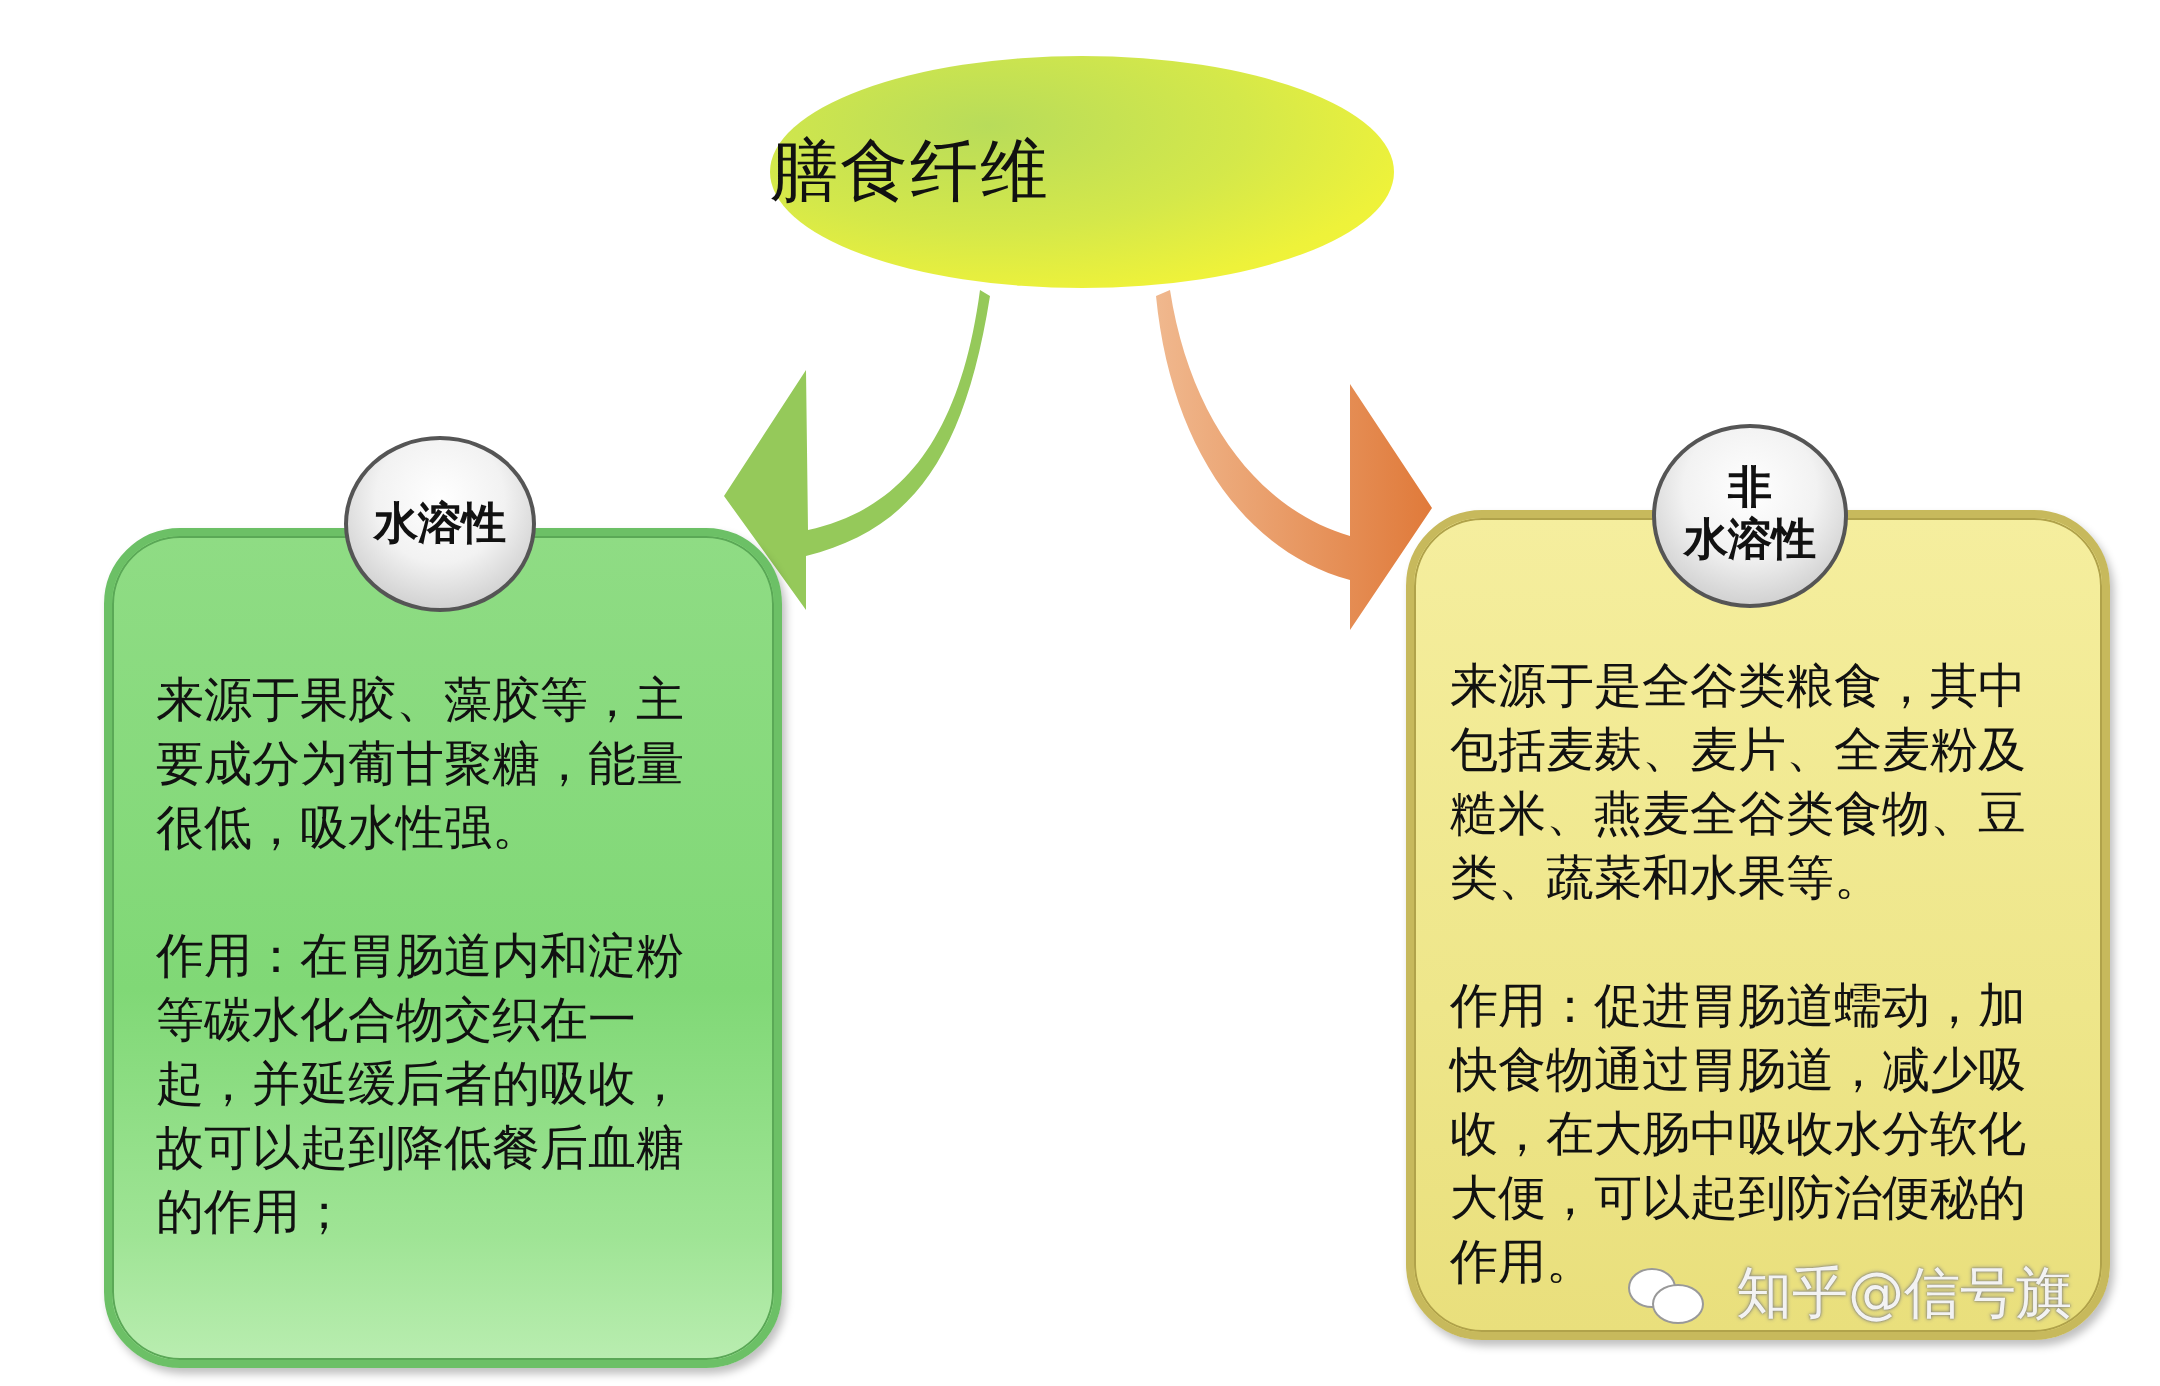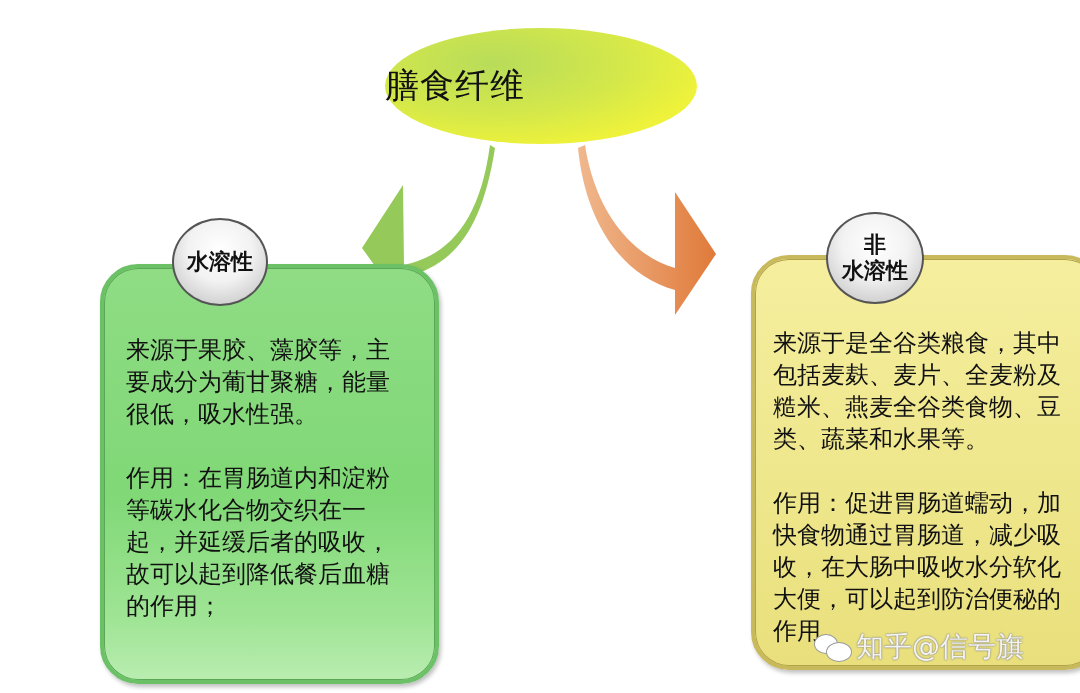--- a/index.html
+++ b/index.html
@@ -3,37 +3,37 @@
 <meta charset="utf-8">
 <style>
   html, body { margin:0; padding:0; }
   body { width:1080px; height:693px; background:#ffffff; position:relative; overflow:hidden;
          font-family:"DejaVu Sans", "Liberation Sans", sans-serif; }
   .root-oval { position:absolute; left:385px; top:28px; width:312px; height:116px; border-radius:50%;
     background: radial-gradient(ellipse at 35% 30%, #b8dc5a 0%, #d4e84a 45%, #eef23a 75%, #f5f53a 100%);
     display:flex; align-items:center; justify-content:flex-start; }
   .root-oval span { font-size:34px; color:#111; letter-spacing:1px; }
   svg.arrows { position:absolute; left:0; top:0; }
-  .card { position:absolute; border-radius:38px; box-sizing:border-box;margin-left:48px; }
+  .card { position:absolute; border-radius:38px; box-sizing:border-box; }
   .card.green { left:52px; top:264px; width:339px; height:420px;
     background: linear-gradient(180deg, #8fdc84 0%, #80d876 55%, #9fe495 85%, #b9edb0 100%);
     border:4px solid #6cc066; box-shadow: 0 0 0 1px #5aa856 inset, 2px 3px 4px rgba(0,0,0,0.25); }
   .card.yellow { left:703px; top:255px; width:352px; height:415px;
     background: linear-gradient(180deg, #f5ee9e 0%, #eee68a 60%, #e9df7c 100%);
     border:4px solid #c7b95c; box-shadow: 0 0 0 1px #b0a24a inset, 2px 3px 4px rgba(0,0,0,0.25); }
   .card .text { position:absolute; color:#111; font-size:24px; line-height:32px; white-space:pre-wrap; }
   .card.green .text { left:22px; top:66px; width:300px; }
   .card.yellow .text { left:18px; top:68px; width:320px; }
   .badge { position:absolute; border-radius:50%; box-sizing:border-box;
     background: radial-gradient(circle at 50% 35%, #ffffff 0%, #f2f2f2 45%, #cfcfcf 80%, #9a9a9a 100%);
     border:2px solid #555; display:flex; align-items:center; justify-content:center; text-align:center;
     font-weight:bold; color:#111; }
   .badge.b1 { left:172px; top:218px; width:96px; height:88px; font-size:22px; }
   .badge.b2 { left:826px; top:212px; width:98px; height:92px; font-size:22px; line-height:26px; white-space:pre-line; }
-  .watermark { position:absolute; left:812px; top:628px; display:flex; align-items:center; gap:4px;
+  .watermark { position:absolute; left:812px; top:628px; display:flex; align-items:center; gap:16px;
     color:rgba(255,255,255,0.9); font-size:28px; text-shadow:0 0 2px #888, 0 0 1px #666; }
   .wechat-icon { width:40px; height:30px; position:relative; }
   .wechat-icon .b { position:absolute; background:#fff; border-radius:50%; border:1px solid #999; }
 </style>
 </head>
 <body>
 
 <div class="root-oval">
   <span>膳食纤维</span>
 </div>

